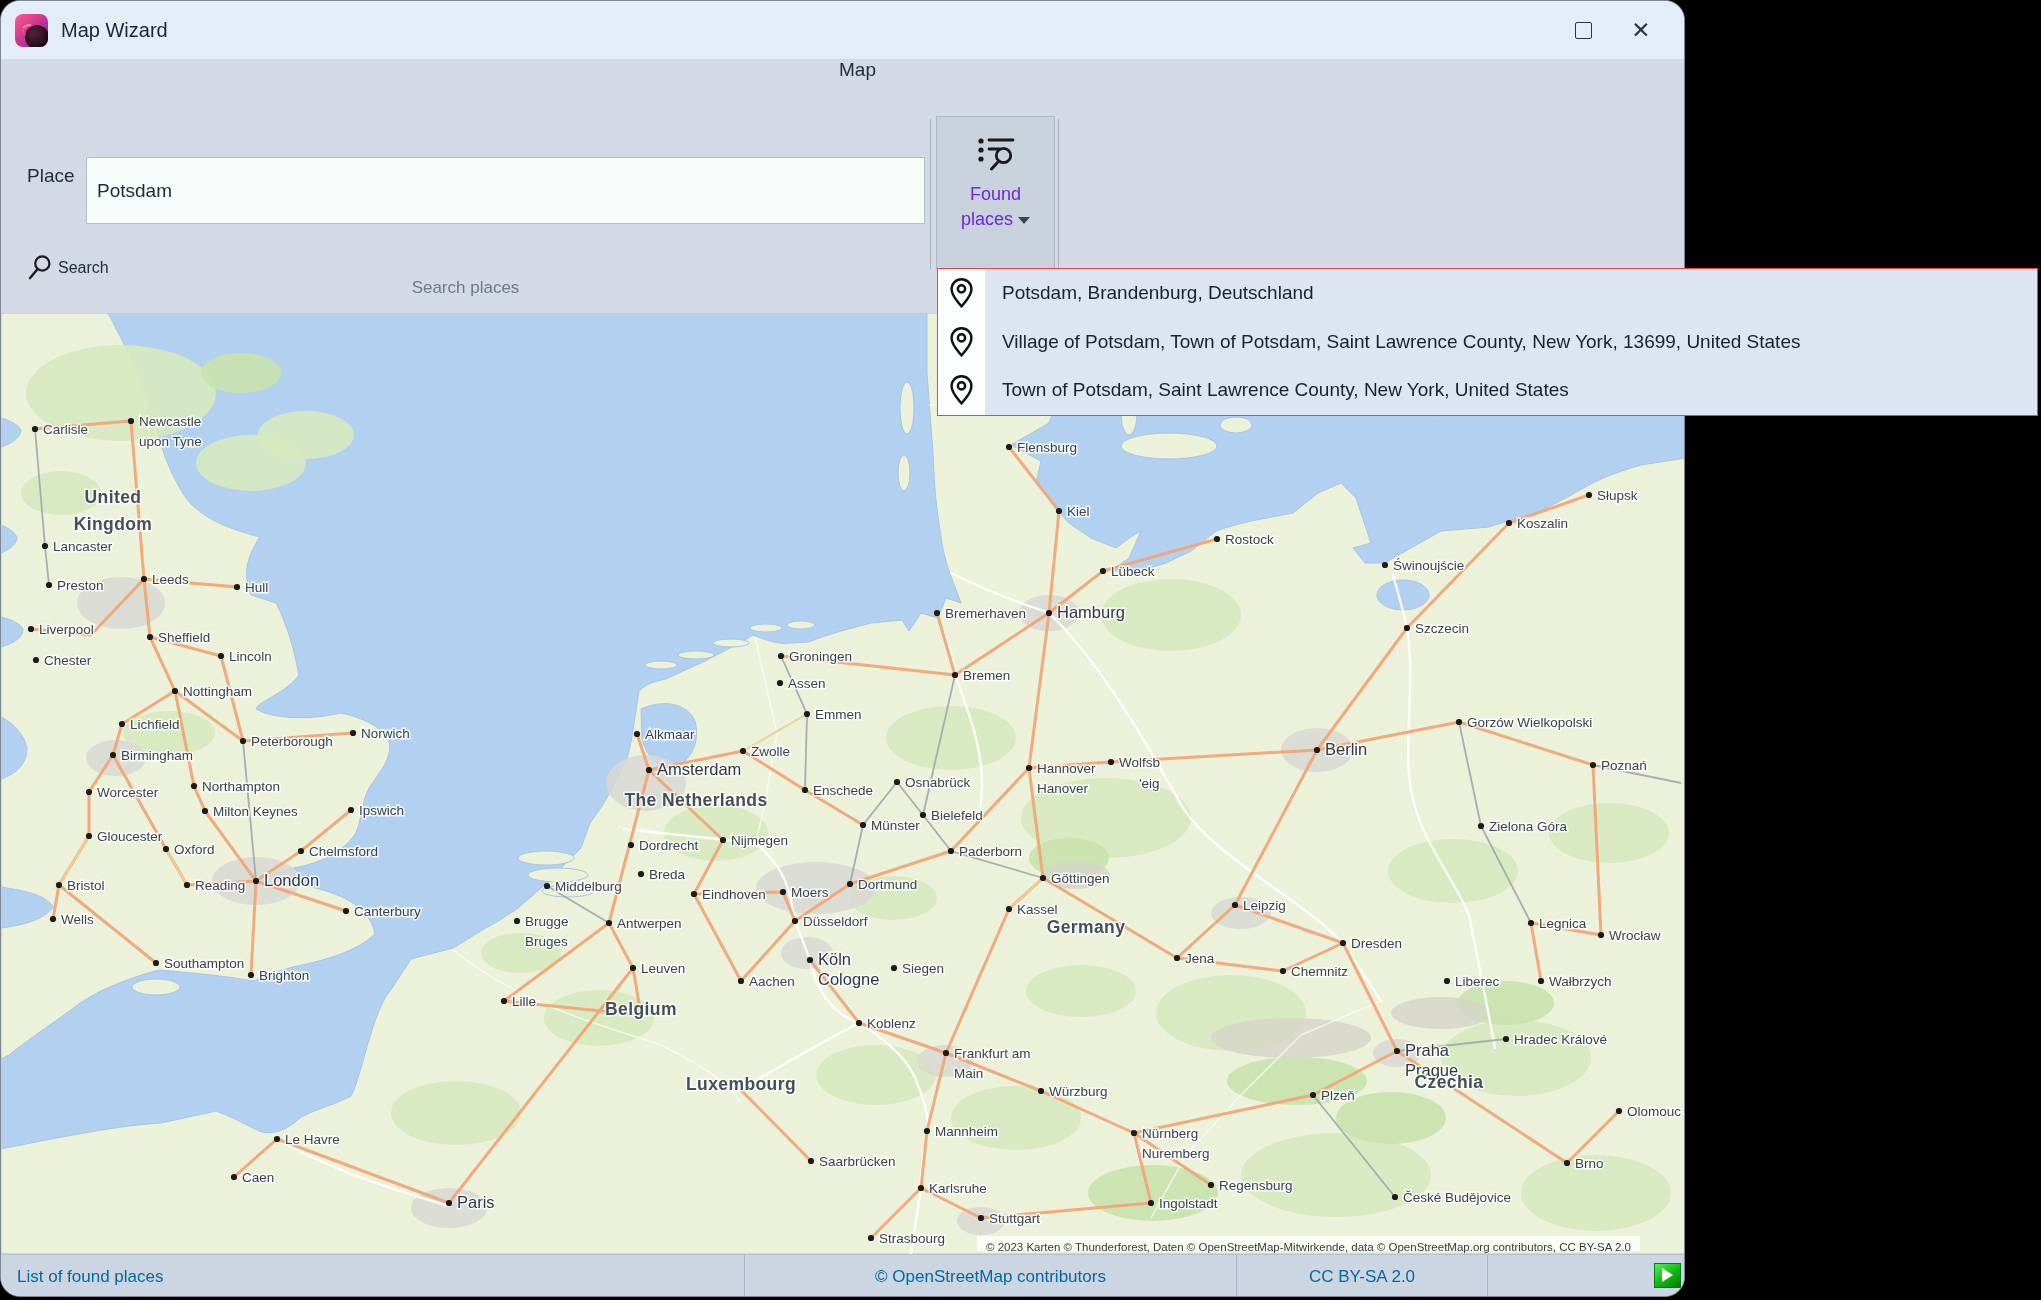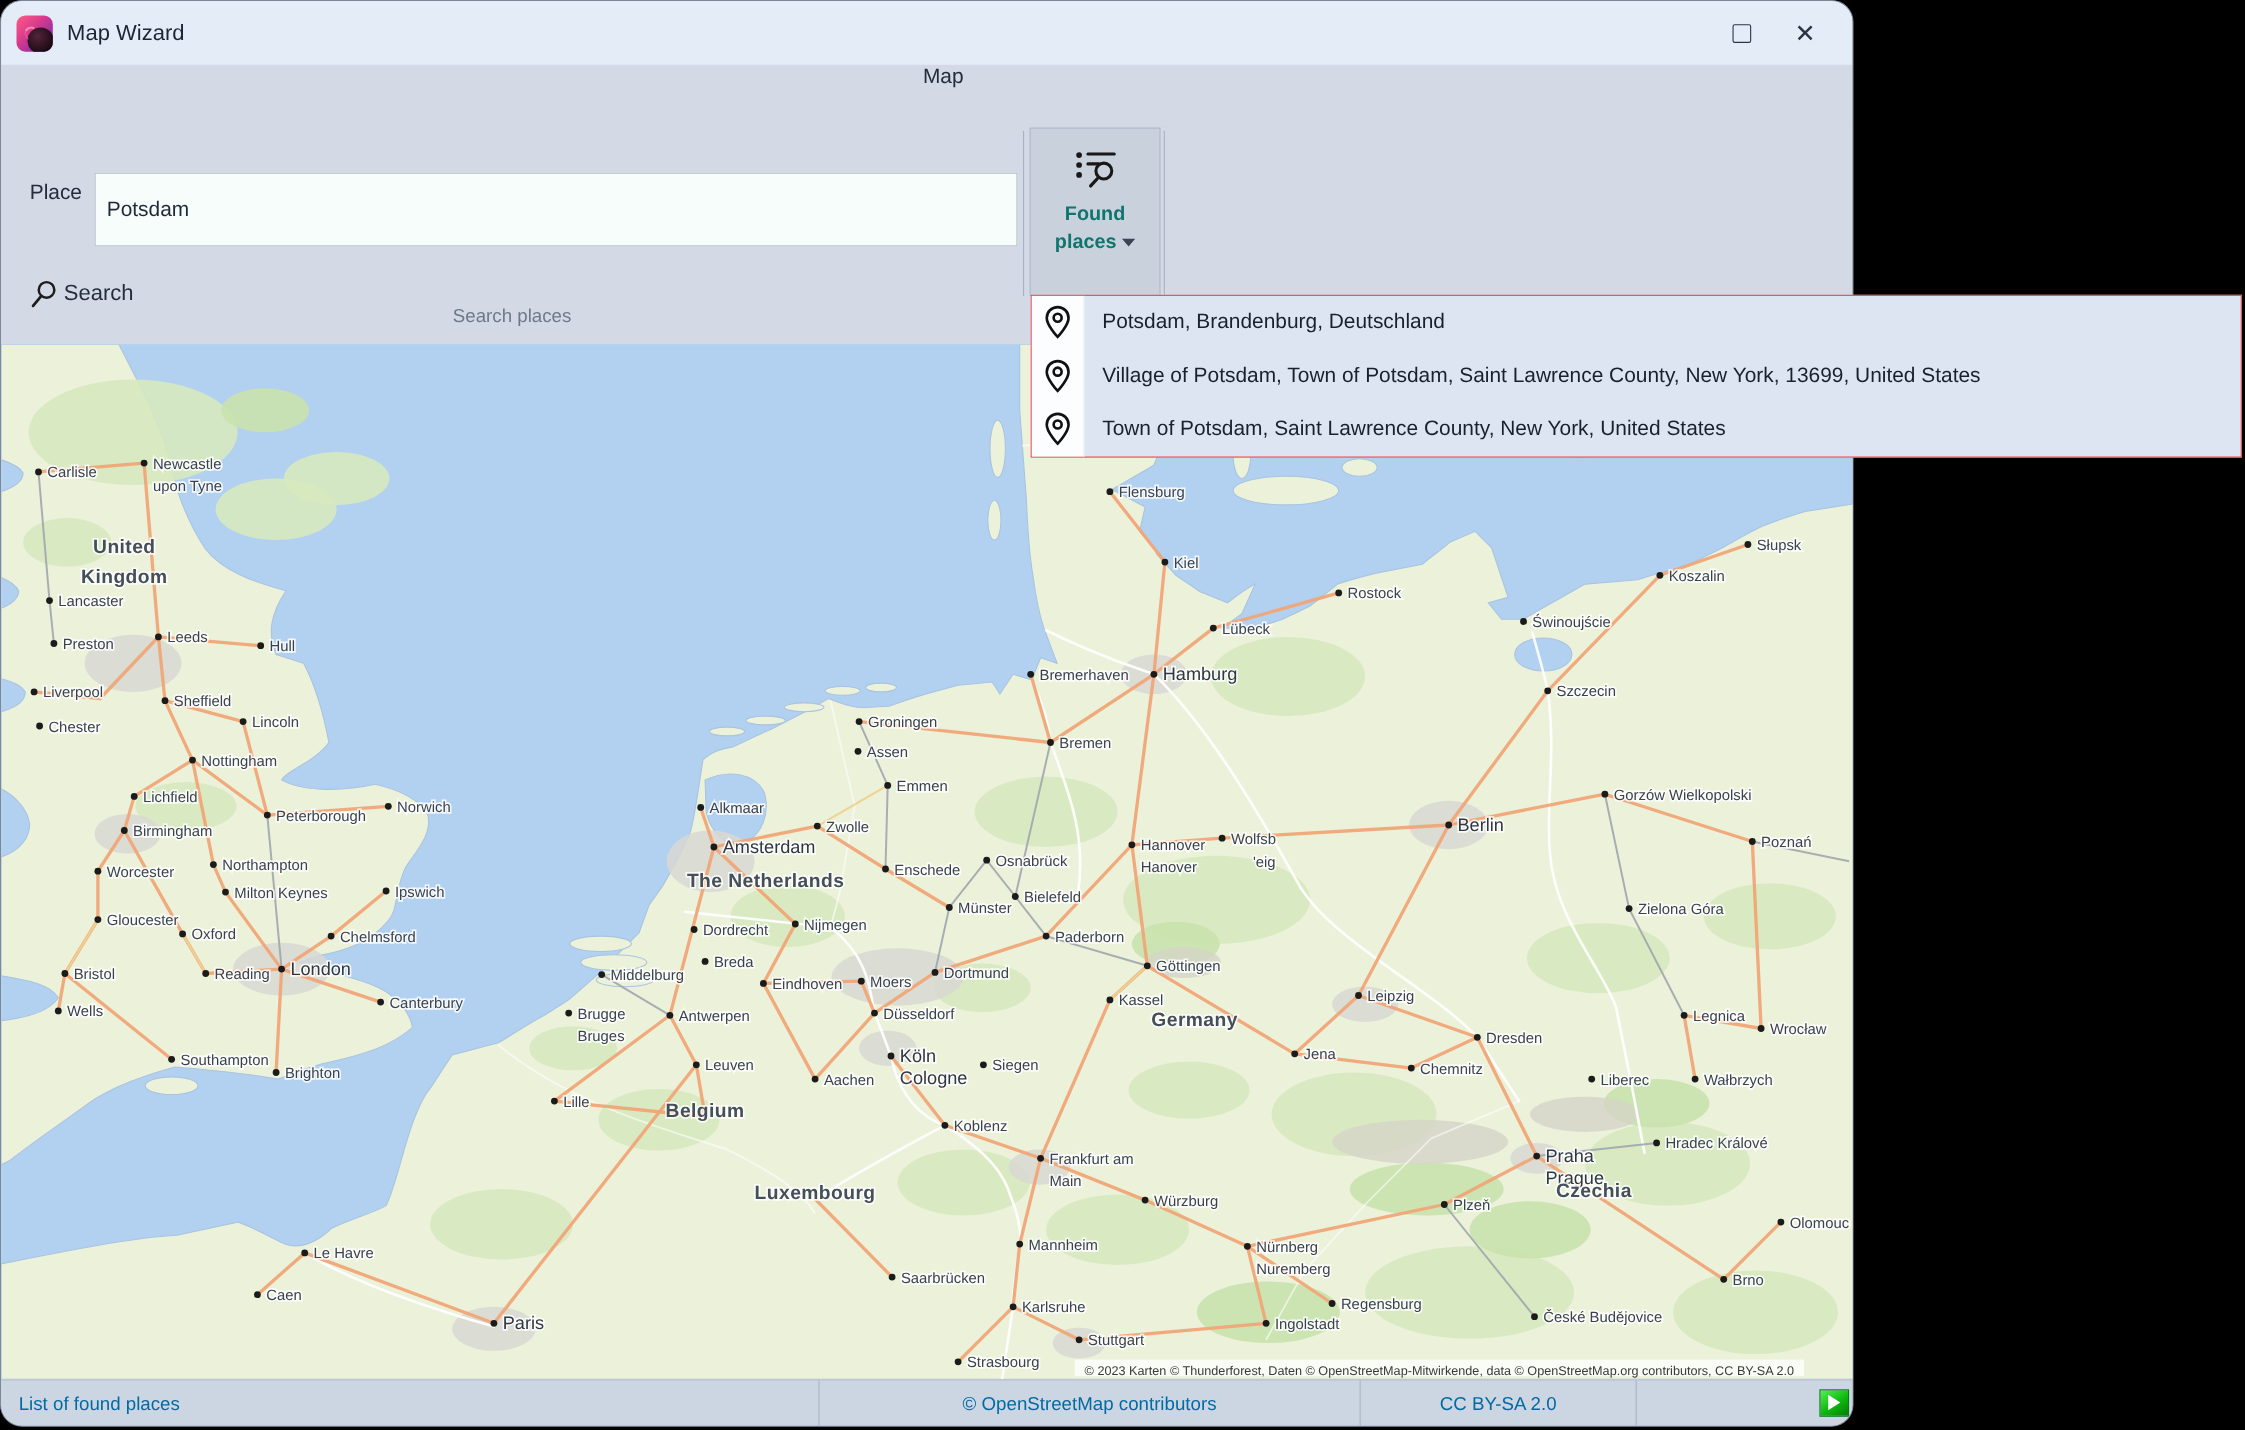--- a/index.html
+++ b/index.html
@@ -25,27 +25,27 @@
 
   
   .tabs{height:57px;background:#d3dae5;display:flex;align-items:center;padding-left:30px;gap:56px;flex-direction:column;}
   .tab{font-size:19px;color:#232d3b;cursor:default;}
   .ribbon{position:relative;height:197px;background:#d3dae5;}
   .place-label{position:absolute;left:26px;top:49px;font-size:19px;color:#232d3b;}
   .place-input{position:absolute;left:85px;top:41px;width:839px;height:67px;background:#f7fdfa;
     border:1px solid #b6c0c9;box-sizing:border-box;font-size:19px;color:#1f2937;padding:0 10px;
     font-family:"Liberation Sans","DejaVu Sans",sans-serif;outline:none;}
   .search-btn{position:absolute;left:25px;top:138px;display:flex;align-items:center;gap:5px;
-    font-size:20px;color:#232d3b;cursor:default;}
+    font-size:16px;color:#232d3b;cursor:default;}
   .group-caption{position:absolute;left:0;top:162px;width:929px;text-align:center;font-size:17px;color:#6e7987;}
   .vsep{position:absolute;top:3px;height:150px;width:1px;background:#a9b2c0;}
   .found-btn{position:absolute;left:935px;top:0px;width:119px;height:153px;background:#c9d1dc;
     border:1px solid #b1b9c6;box-sizing:border-box;display:flex;flex-direction:column;align-items:center;cursor:default;}
   .found-icon{margin-top:13px;}
-  .found-label{margin-top:8px;font-size:18px;line-height:25px;color:#0f766e;text-align:center;font-weight:bold;}
+  .found-label{margin-top:8px;font-size:18px;line-height:25px;color:#6d28d9;text-align:center;}
   .caret{display:inline-block;width:0;height:0;border-left:6px solid transparent;border-right:6px solid transparent;
     border-top:7px solid #3a4552;margin-left:5px;vertical-align:middle;}
 
   
   .map{position:absolute;left:0;top:312px;width:1685px;height:941px;background:#b2d1f0;overflow:hidden;}
   .map svg{position:absolute;left:0;top:0;}
   .attribution{position:absolute;right:46px;bottom:3px;height:15px;line-height:22px;background:rgba(255,255,255,.75);
     font-size:11.5px;color:#3a3a3a;padding:0 9px;white-space:nowrap;}
   .lbl{font-size:13.5px;fill:#39424d;paint-order:stroke;stroke:rgba(255,255,255,.82);stroke-width:3px;
     font-family:"Liberation Sans","DejaVu Sans",sans-serif;}

